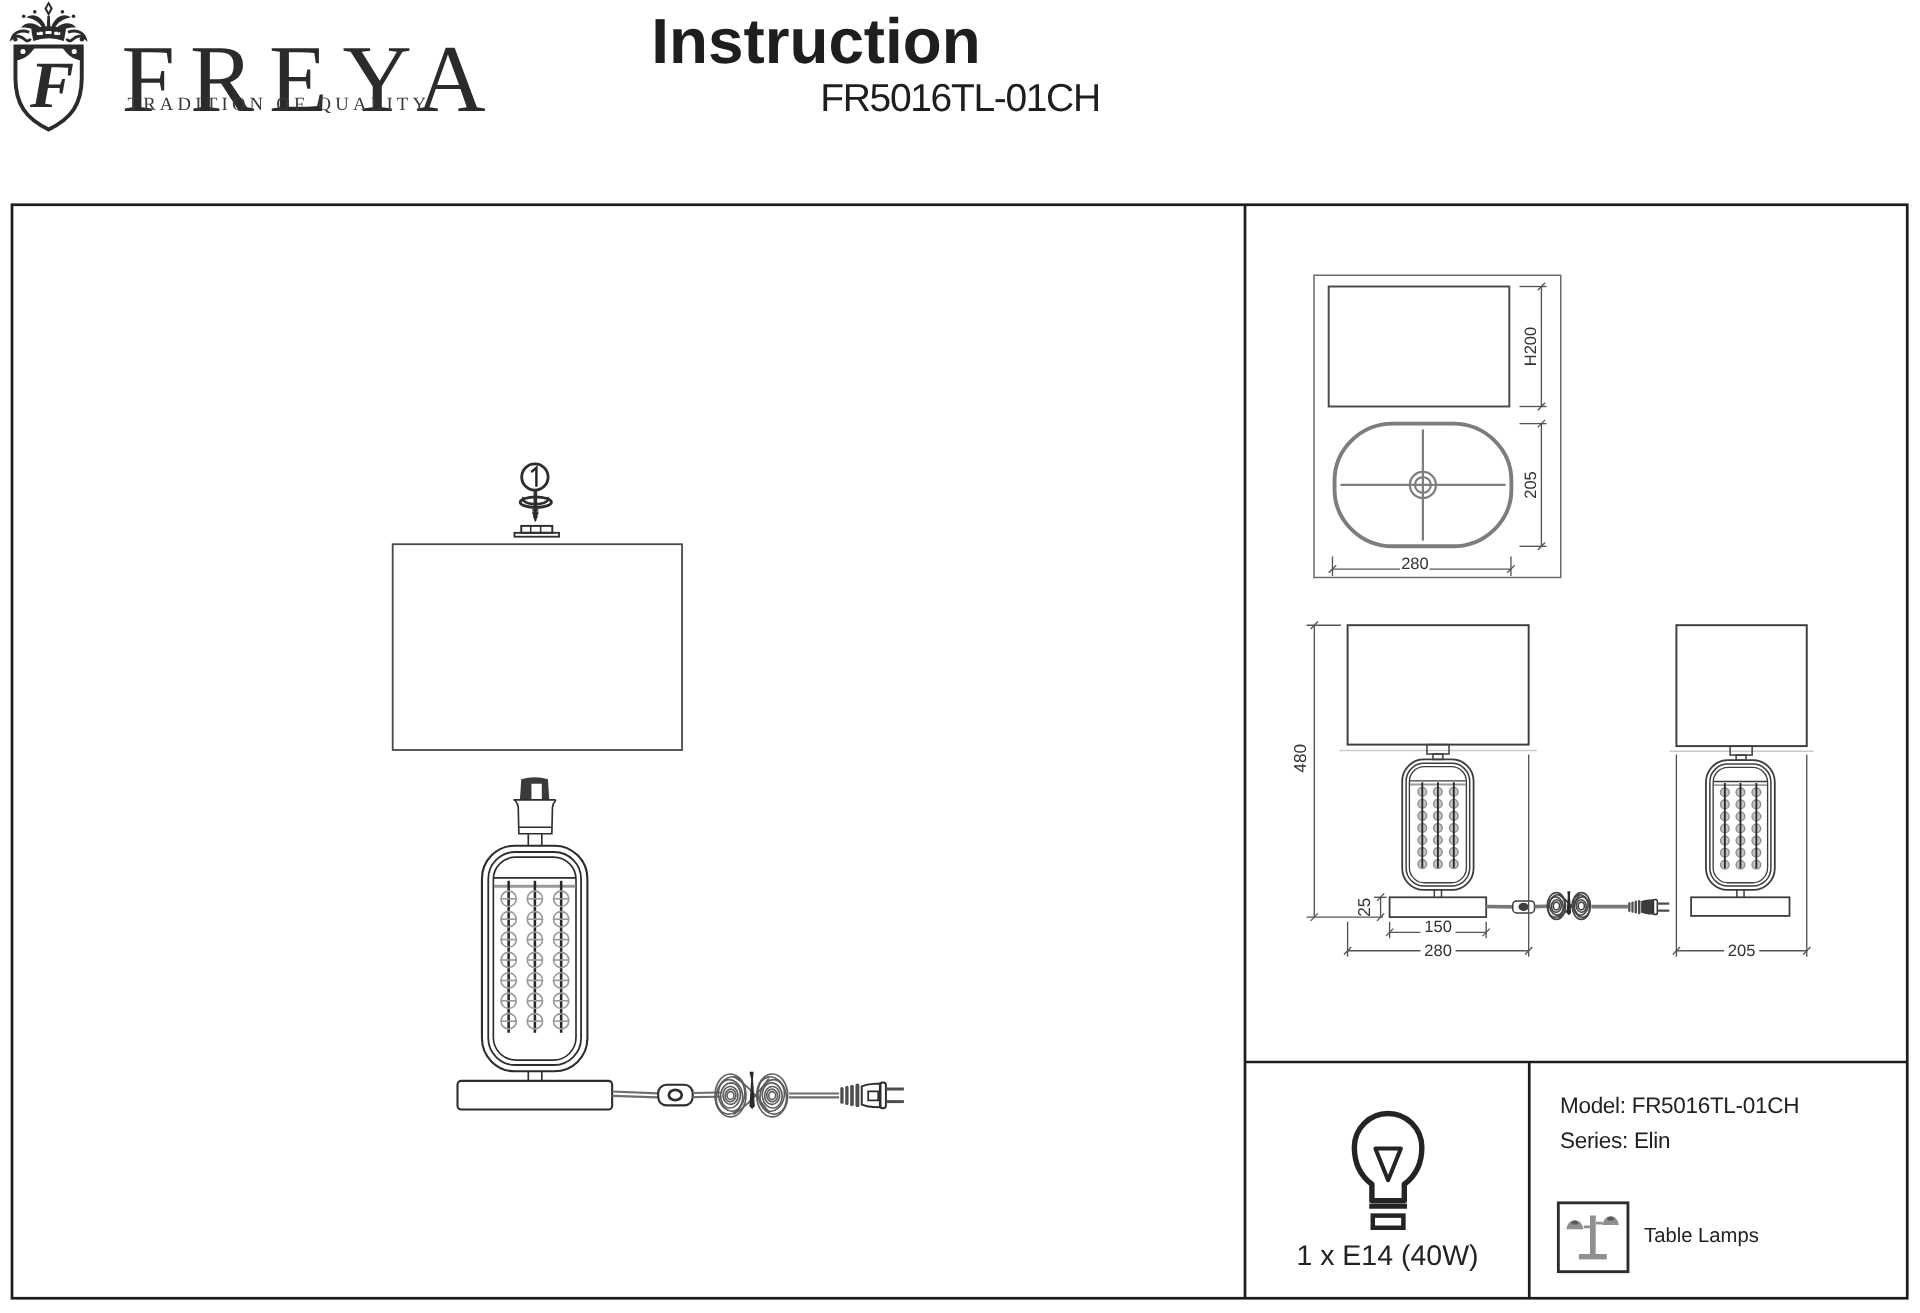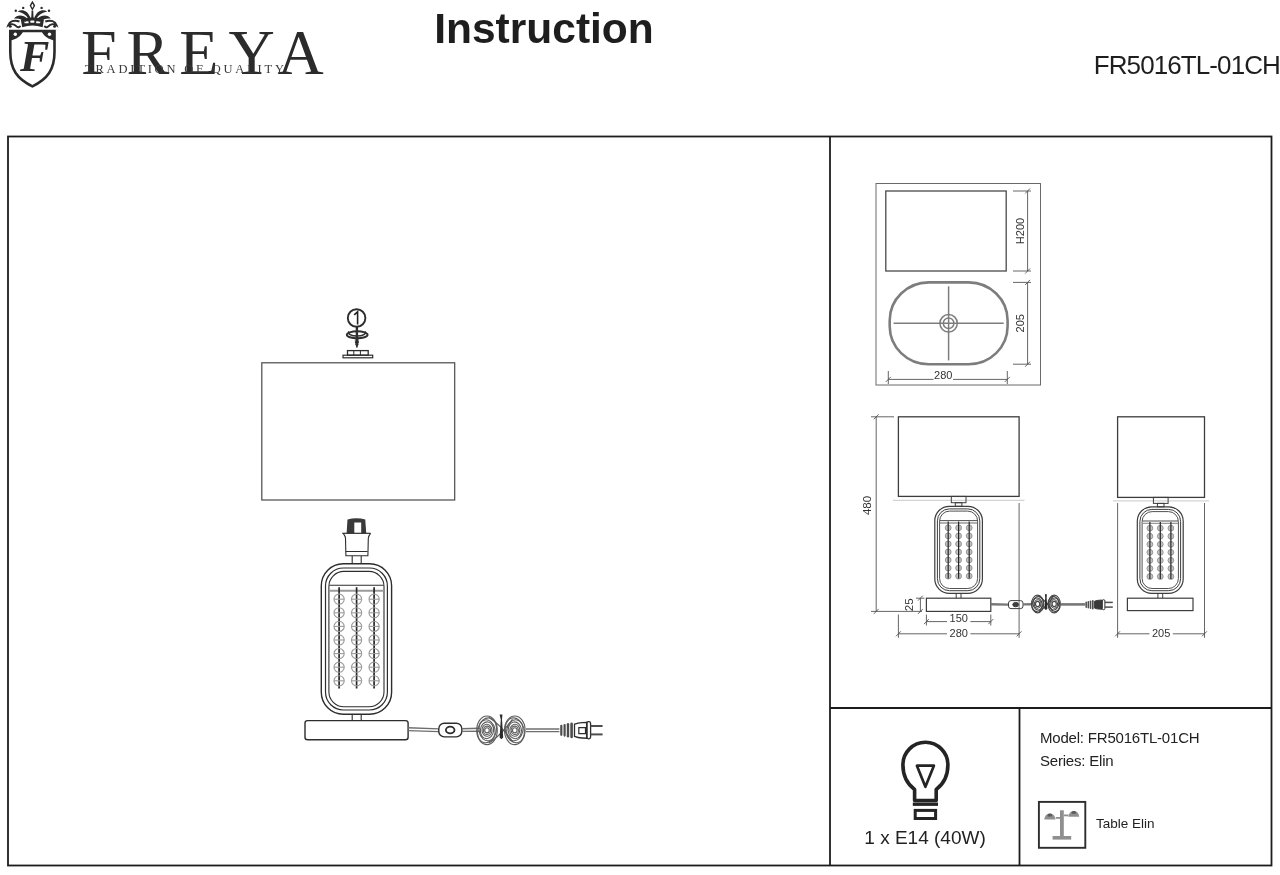--- a/index.html
+++ b/index.html
@@ -4,34 +4,34 @@
 <style>
   html,body{margin:0;padding:0}
   body{width:1280px;height:875px;background:#fff;position:relative;overflow:hidden;
        font-family:"Liberation Sans",sans-serif;color:#222}
   .abs{position:absolute}
   #freya{font-family:"Liberation Serif",serif;font-size:64px;font-weight:normal;
          letter-spacing:10px;color:#2b2b2b;left:81px;top:20.5px;line-height:1}
   #tagline{font-family:Liberation Serif, serif;font-size:12.5px;letter-spacing:2.8px;
          color:#3a3a3a;left:85px;top:63px;line-height:1}
   #title{font-size:42.5px;font-weight:bold;color:#1e1e1e;left:0;width:1088px;text-align:center;top:8px;line-height:1}
-  #subtitle{font-size:26px;letter-spacing:-0.9px;color:#1e1e1e;left:0;width:1280px;text-align:right;top:52px;line-height:1}
+  #subtitle{font-size:26px;letter-spacing:-0.9px;color:#1e1e1e;left:0;width:1280px;text-align:center;top:52px;line-height:1}
   #model{left:1040px;top:726px;font-size:15px;letter-spacing:-0.2px;color:#222;line-height:23px}
   #e14{left:830px;width:190px;text-align:center;top:827.5px;font-size:19px;color:#222;line-height:1}
   #tlamps{left:1096px;top:817px;font-size:13.5px;color:#222;line-height:1}
 </style>
 </head>
 <body>
 <div class="abs" id="freya">FREYA</div>
 <div class="abs" id="tagline">TRADITION OF QUALITY</div>
 <div class="abs" id="title">Instruction</div>
 <div class="abs" id="subtitle">FR5016TL-01CH</div>
 <div class="abs" id="model">Model: FR5016TL-01CH<br>Series: Elin</div>
 <div class="abs" id="e14">1 x E14 (40W)</div>
-<div class="abs" id="tlamps">Table Elin</div>
+<div class="abs" id="tlamps">Table Lamps</div>
 <svg class="abs" style="left:0;top:0" width="1280" height="875" viewBox="0 0 1280 875">
 
 <g id="logo">
 
   <path d="M10.3,31 L54.5,31 L54.5,52 C54.5,69.5 47.5,79 32.4,86.3 C17.3,79 10.3,69.5 10.3,52 Z" fill="#fff" stroke="#2b2b2b" stroke-width="2.6"></path>
 
   <path d="M10.3,30 L24,30 C21,36.5 16,39.5 10.3,40.5 Z" fill="#2b2b2b"></path>
   <path d="M54.5,30 L40.8,30 C43.8,36.5 48.8,39.5 54.5,40.5 Z" fill="#2b2b2b"></path>
   <circle cx="15.3" cy="34.3" r="1.7" fill="#fff"></circle>
   <circle cx="49.5" cy="34.3" r="1.7" fill="#fff"></circle>

